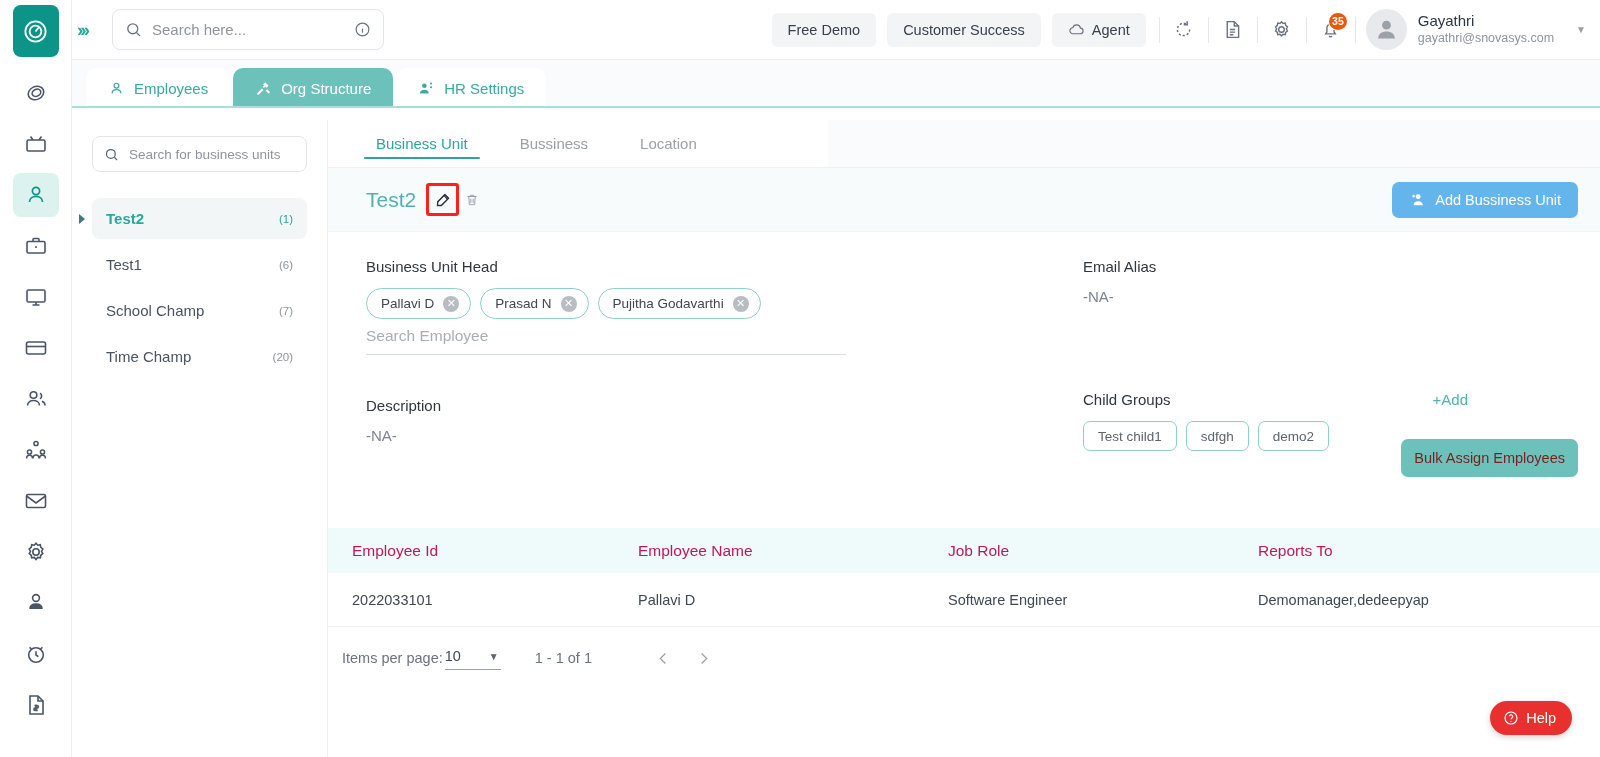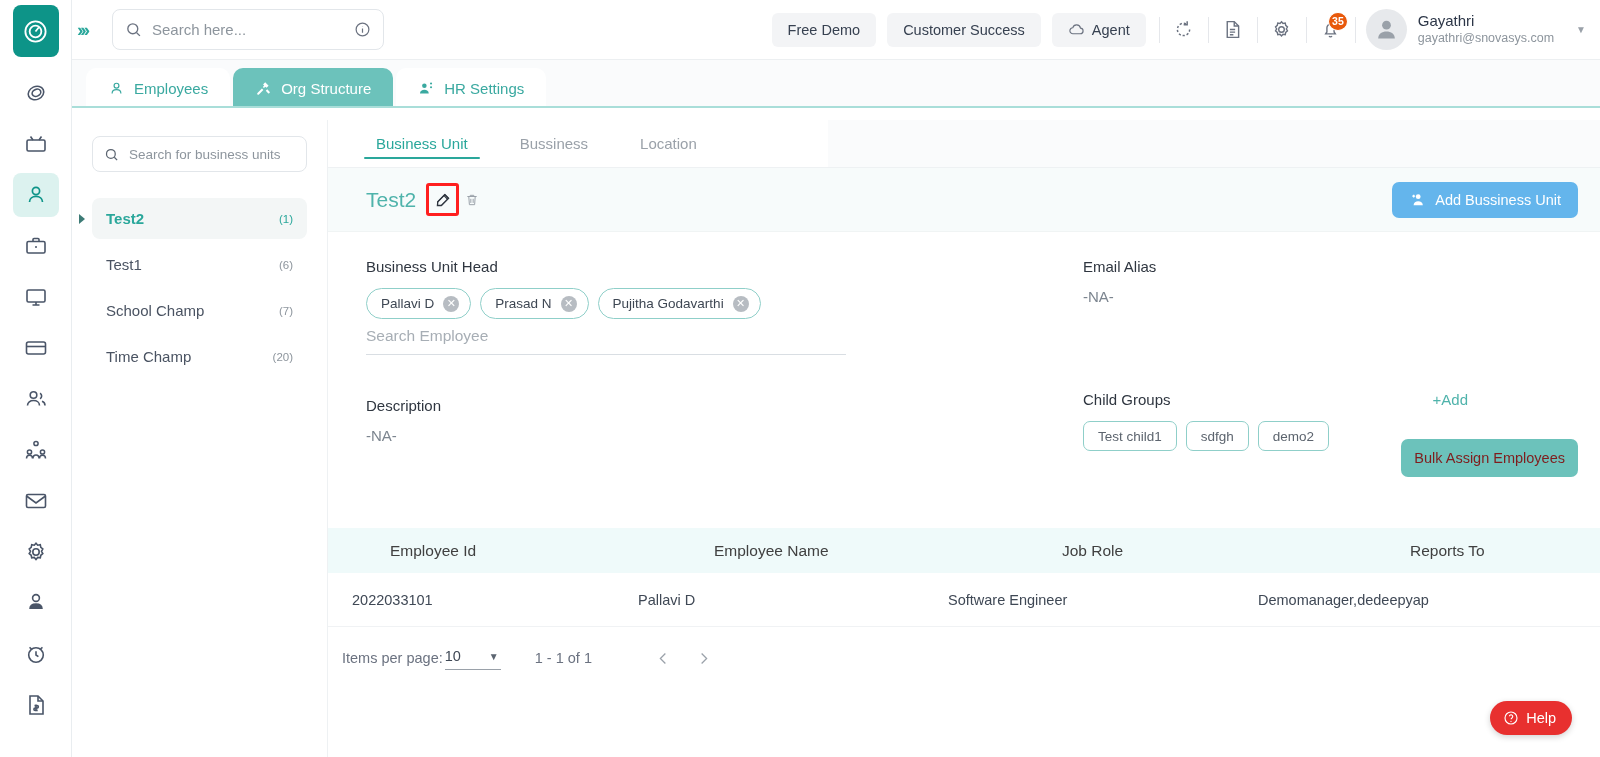--- a/index.html
+++ b/index.html
@@ -186,21 +186,21 @@
   }
 
   
   .tbl { position:absolute; left:0; right:0; top:408px; }
   .tbl-head { height:45px; background:#effafa; display:flex; align-items:center; }
   .tbl-row { height:54px; display:flex; align-items:center; border-bottom:1px solid #f0f2f4; }
   .c1 { width:310px; padding-left:24px; }
   .c2 { width:310px; }
   .c3 { width:310px; }
   .c4 { flex:1; }
-  .tbl-head div { font-size:15.5px; color:#404040;margin-left:38px; }
+  .tbl-head div { font-size:15.5px; color:#be185d; }
   .tbl-row div { font-size:14.5px; color:#3f4855; }
 
   .pager { height:62px; display:flex; align-items:center; padding-left:14px; gap:0; }
   .pg-lbl { font-size:14.5px; color:#6b7280; margin-right:2px;}
   .pg-sel {
     min-width:56px; border-bottom:1.5px solid #9aa1a9; display:flex; align-items:center; justify-content:space-between;
     font-size:14.5px; color:#3f4855; padding:2px 2px 5px 0; margin-right:34px; cursor:pointer;
   }
   .pg-sel .cv { color:#5b6470; font-size:10px;}
   .pg-range { font-size:14.5px; color:#6b7280; margin-right:52px; }

